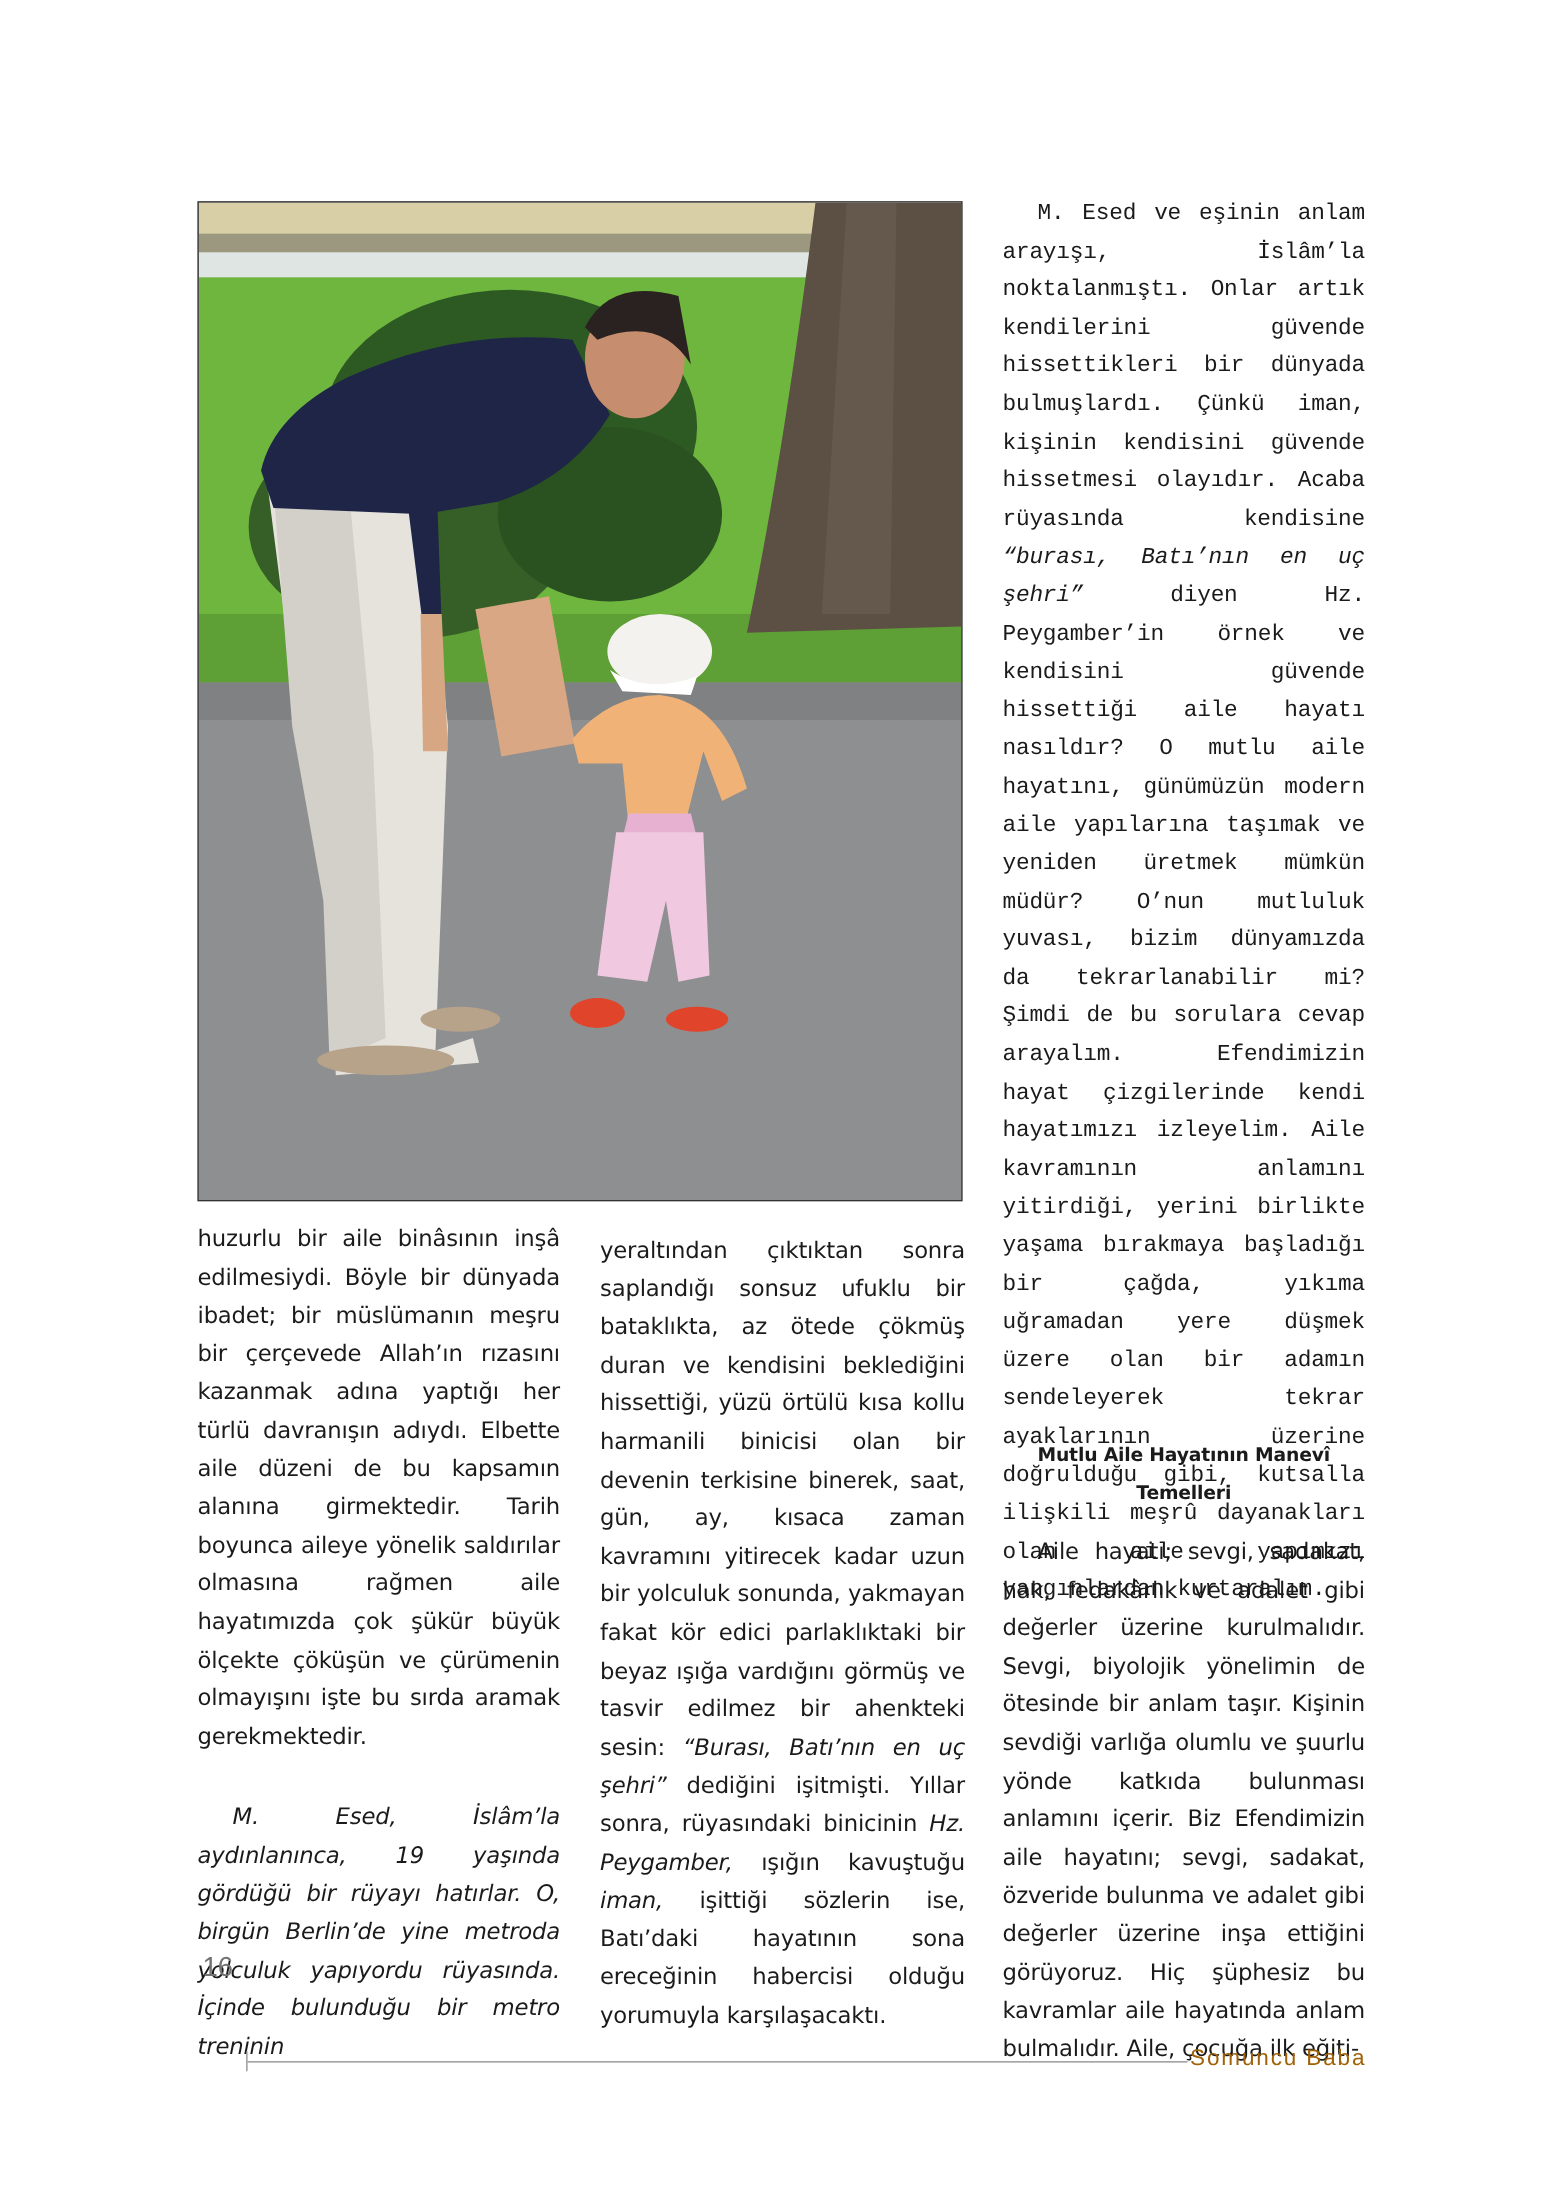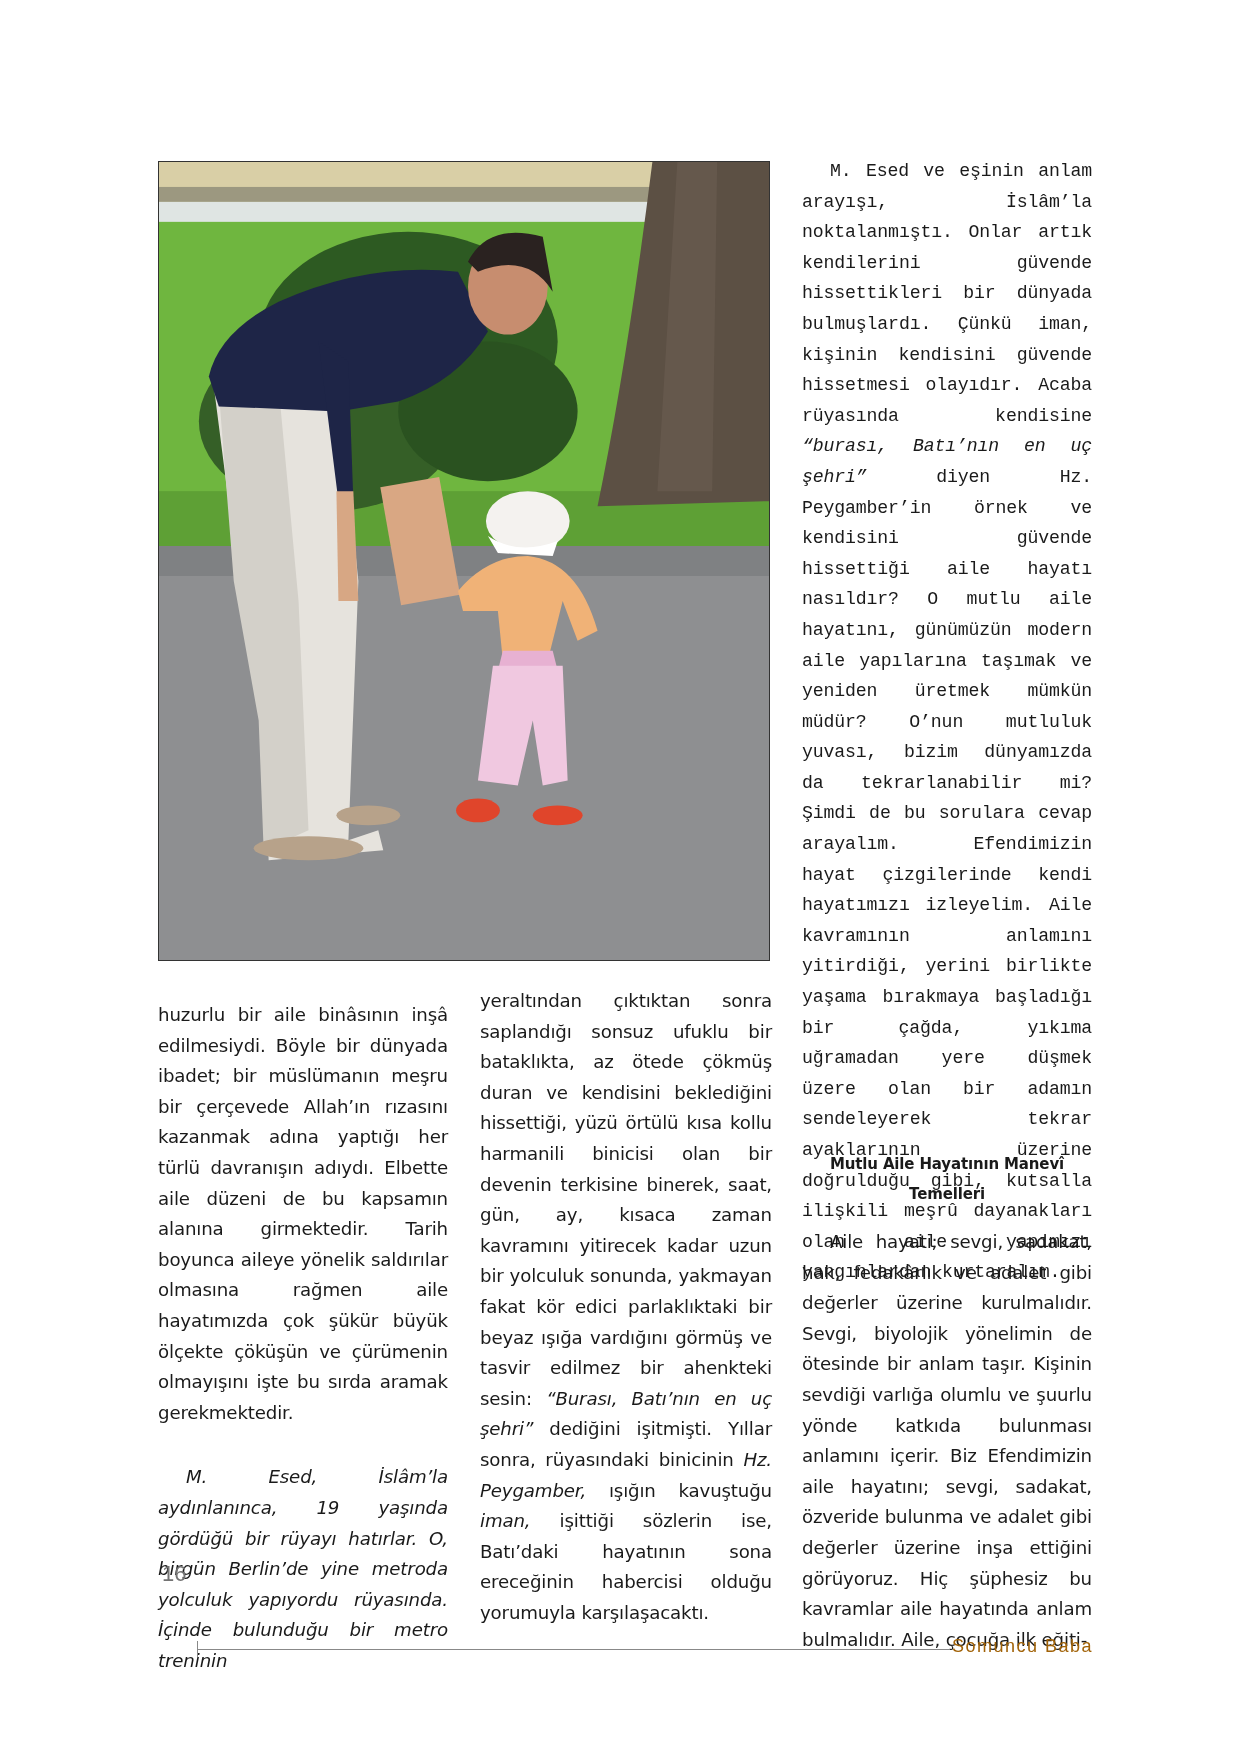--- a/index.html
+++ b/index.html
@@ -3,21 +3,21 @@
 <meta charset="utf-8">
 <style>
   html, body { margin:0; padding:0; background:#ffffff; }
   body { width:1240px; height:1754px; position:relative; overflow:hidden; font-family:"DejaVu Sans", sans-serif; color:#1a1a1a; }
   .photo { position:absolute; left:158px; top:161px; width:612px; height:800px; border:1px solid #333; box-sizing:border-box; overflow:hidden; background:#9a9a9a; }
   .photo svg { display:block; width:100%; height:100%; }
   .col { position:absolute; font-size:18.2px; line-height:30.6px; text-align:justify; letter-spacing:-0.15px; }
   .col p { margin:0; }
   .col p.indent { text-indent:28px; }
   .col p + p { margin-top:34px;font-style:italic; }
-  .col-left { left:158px; top:1000px; width:290px; }
+  .col-left { left:158px; top:977px; width:290px; }
   .col-mid { left:480px; top:986px; width:292px; }
   .col-right { left:802px; top:156px; width:290px;font-family:Liberation Mono, monospace; }
   .col-right-b { left:802px; top:1129px; width:290px; }
   .heading { font-weight:bold; text-align:center; font-size:15px; line-height:30px; margin:20px 0 18px 0; }
   em { font-style:italic; }
   .footer-num { position:absolute; left:162px; top:1561px; font-size:22px; color:#737373; font-family:"Liberation Sans", sans-serif; }
   .footer-tick { position:absolute; left:197px; top:1641px; width:1px; height:16px; background:#888; }
   .footer-line { position:absolute; left:198px; top:1649px; width:752px; height:1px; background:#888; }
   .footer-brand { position:absolute; left:952px; top:1636px; font-size:18px; color:#a16207; letter-spacing:1.5px; font-family:"Liberation Sans", sans-serif; }
 </style>

